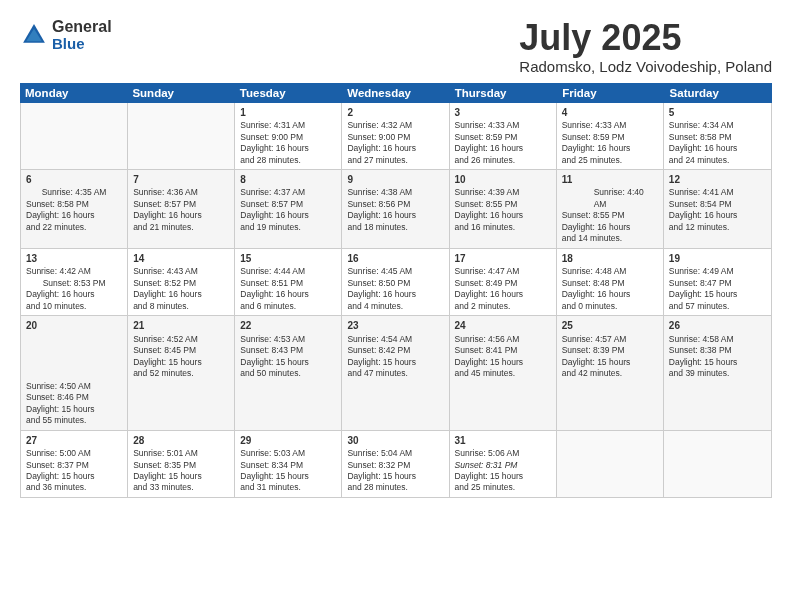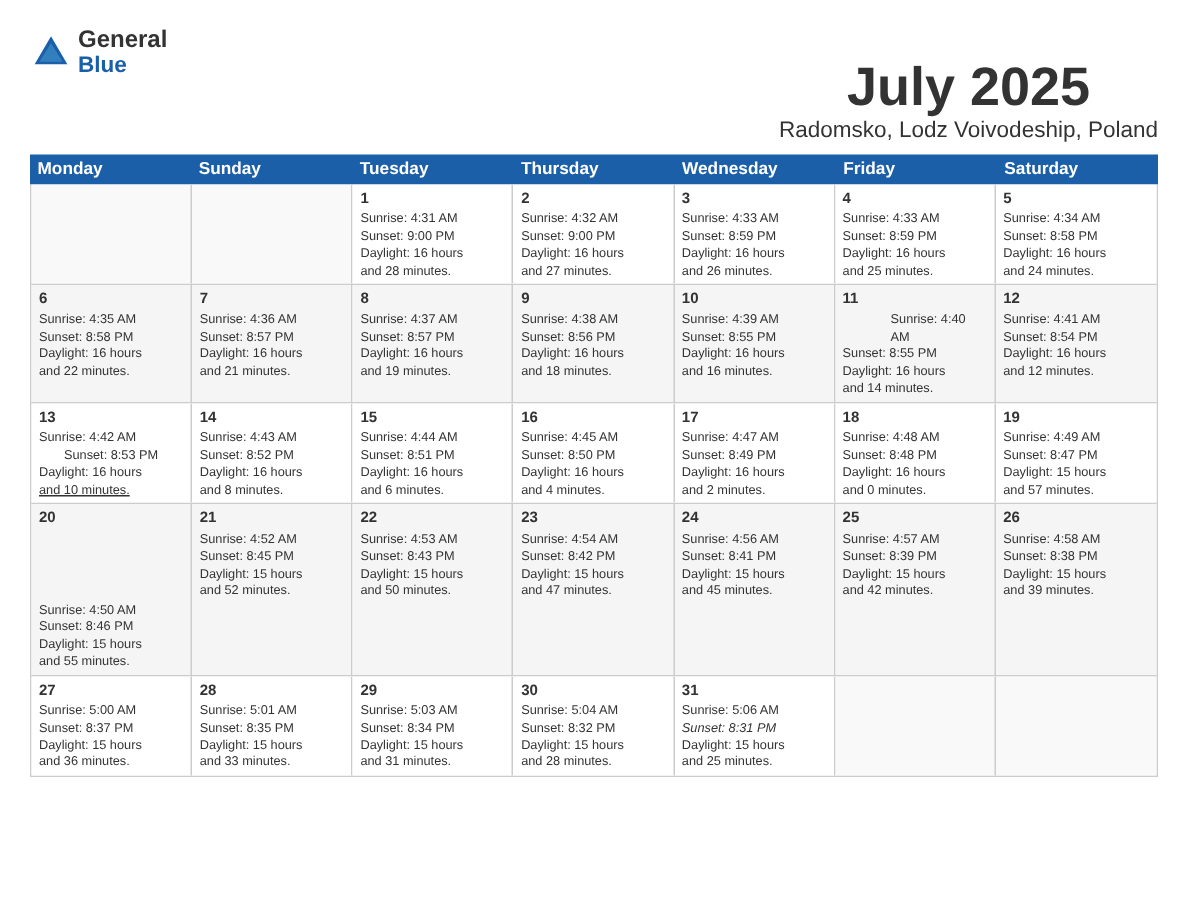--- a/index.html
+++ b/index.html
@@ -41,22 +41,21 @@
     .logo-blue {
       font-size: 15px;
       font-weight: bold;
       color: #1a5fa8;
     }
     .logo-icon {
       width: 28px;
       height: 28px;
     }
     .title-block {
-      text-align: center;
-      margin-top: 20px;
+      text-align: left;
     }
     .month-year {
       font-size: 36px;
       font-weight: bold;
       color: #333;
       line-height: 1.1;
     }
     .location {
       font-size: 15px;
       color: #333;
@@ -137,22 +136,22 @@
       <div class="month-year">July 2025</div>
       <div class="location">Radomsko, Lodz Voivodeship, Poland</div>
     </div>
   </div>
 
   <div class="calendar">
     <div class="cal-header" id="cal-header">
         <div class="cal-header-cell">Monday</div>
         <div class="cal-header-cell">Sunday</div>
         <div class="cal-header-cell">Tuesday</div>
+        <div class="cal-header-cell">Wednesday</div>
         <div class="cal-header-cell">Thursday</div>
-        <div class="cal-header-cell">Wednesday</div>
         <div class="cal-header-cell">Friday</div>
         <div class="cal-header-cell">Saturday</div>
       </div>
     <div class="cal-outer" id="cal-body">
         <div class="cal-row">
           <div class="cal-cell empty"></div>
           <div class="cal-cell empty"></div>
           <div class="cal-cell">
             <span class="day-num">1</span>
             <span style="display: block;">Sunrise: 4:31 AM</span>
@@ -185,21 +184,21 @@
             <span class="day-num">5</span>
             <span style="display: block;">Sunrise: 4:34 AM</span>
             <span style="display: block;">Sunset: 8:58 PM</span>
             <span style="display: block;">Daylight: 16 hours</span>
             <span style="display: block;">and 24 minutes.</span>
           </div>
         </div>
         <div class="cal-row">
           <div class="cal-cell">
             <span class="day-num">6</span>
-            <span style="display: block;">Sunrise: 4:35 AM</span>
+            <span style="display: block; text-align: center;">Sunrise: 4:35 AM</span>
             <span style="display: block;">Sunset: 8:58 PM</span>
             <span style="display: block;">Daylight: 16 hours</span>
             <span style="display: block;">and 22 minutes.</span>
           </div>
           <div class="cal-cell">
             <span class="day-num">7</span>
             <span style="display: block;">Sunrise: 4:36 AM</span>
             <span style="display: block;">Sunset: 8:57 PM</span>
             <span style="display: block;">Daylight: 16 hours</span>
             <span style="display: block;">and 21 minutes.</span>
@@ -239,21 +238,21 @@
             <span style="display: block;">Daylight: 16 hours</span>
             <span style="display: block;">and 12 minutes.</span>
           </div>
         </div>
         <div class="cal-row">
           <div class="cal-cell">
             <span class="day-num">13</span>
             <span style="display: block;">Sunrise: 4:42 AM</span>
             <span style="display: block; text-align: center;">Sunset: 8:53 PM</span>
             <span style="display: block;">Daylight: 16 hours</span>
-            <span style="display: block; text-decoration: underline;">and 10 minutes.</span>
+            <span style="display: block;">and 10 minutes.</span>
           </div>
           <div class="cal-cell">
             <span class="day-num">14</span>
             <span style="display: block;">Sunrise: 4:43 AM</span>
             <span style="display: block;">Sunset: 8:52 PM</span>
             <span style="display: block;">Daylight: 16 hours</span>
             <span style="display: block;">and 8 minutes.</span>
           </div>
           <div class="cal-cell">
             <span class="day-num">15</span>

